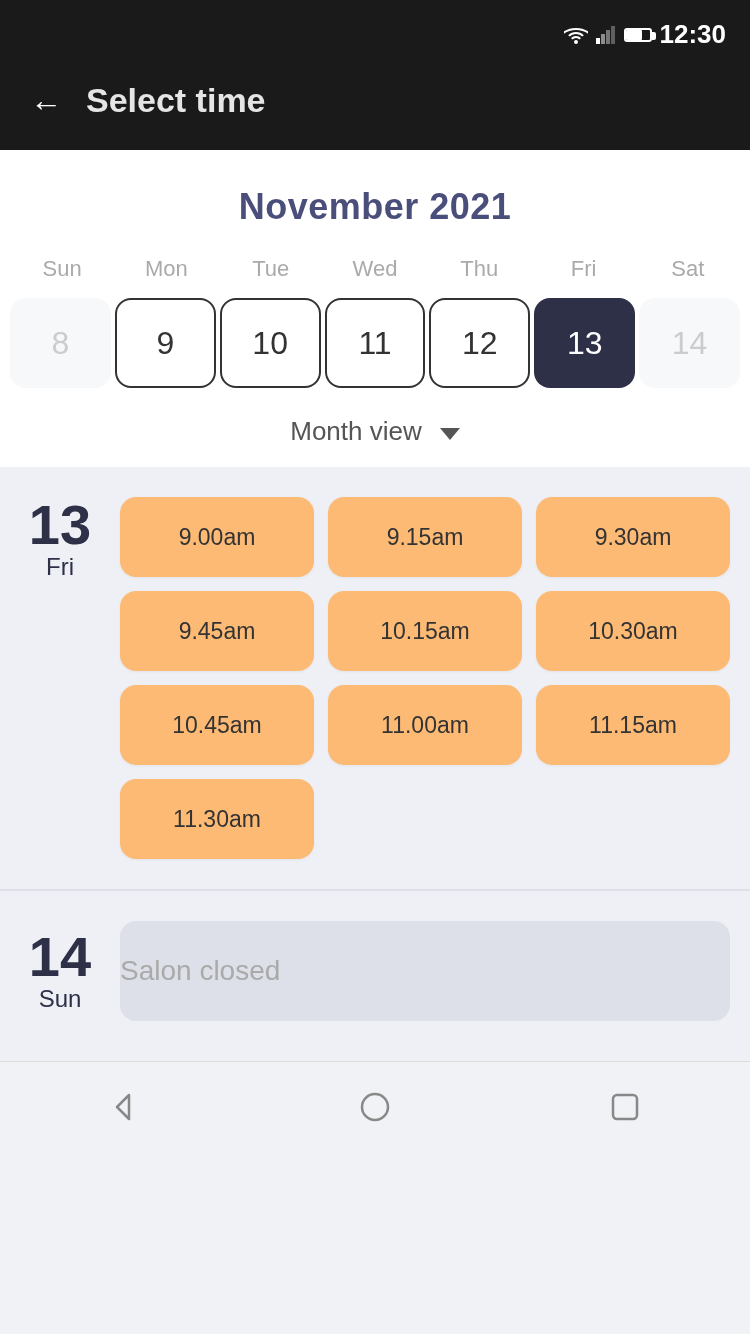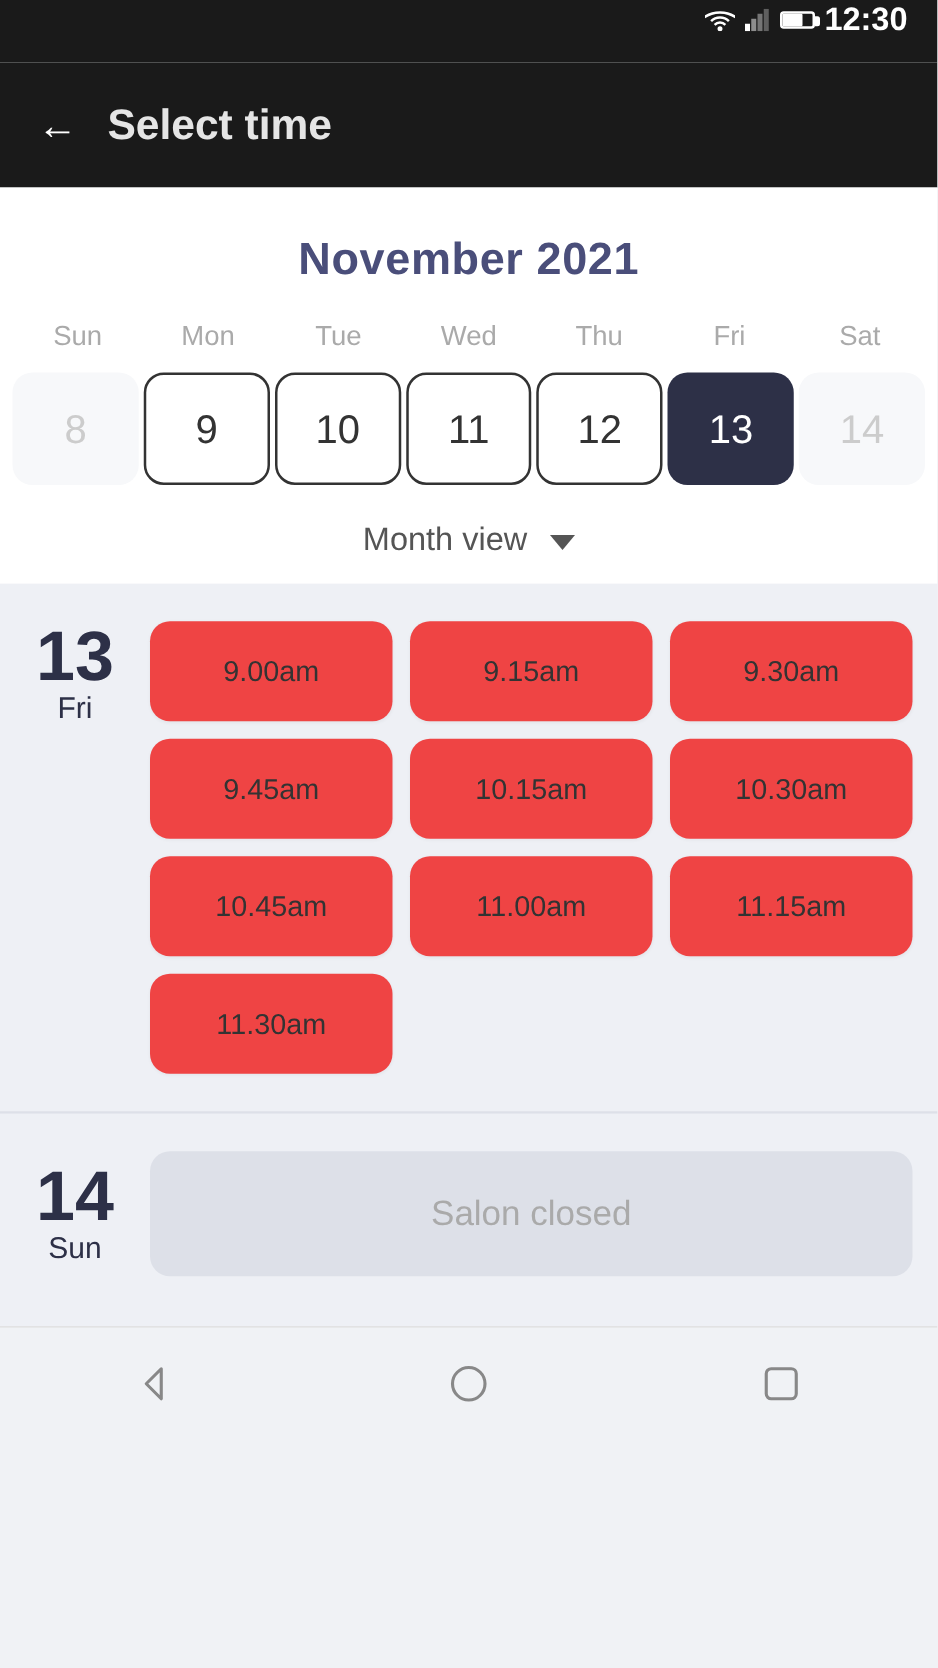--- a/index.html
+++ b/index.html
@@ -10,21 +10,21 @@
       font-family: 'Helvetica Neue', Arial, sans-serif;
       background: #f0f2f5;
       overflow-x: hidden;
     }
 
     
     .status-bar {
       background: #1a1a1a;
       height: 50px;
       display: flex;
-      align-items: flex-start;
+      align-items: flex-end;
       justify-content: flex-end;
       padding-right: 24px;
       gap: 10px;
       padding-left: 40px;
     }
     .status-icons {
       display: flex;
       align-items: center;
       gap: 8px;
     }
@@ -189,21 +189,21 @@
       font-weight: 400;
     }
 
     .time-grid {
       flex: 1;
       display: grid;
       grid-template-columns: repeat(3, 1fr);
       gap: 14px;
     }
     .time-slot {
-      background: #ef4444;
+      background: #fdba74;
       border-radius: 16px;
       display: flex;
       align-items: center;
       justify-content: center;
       height: 80px;
       font-size: 23px;
       color: #333;
       cursor: pointer;
       box-shadow: 0 1px 3px rgba(0,0,0,0.05);
     }
@@ -225,21 +225,21 @@
       gap: 20px;
       align-items: center;
     }
     .closed-box {
       flex: 1;
       background: #dde0e8;
       border-radius: 16px;
       height: 100px;
       display: flex;
       align-items: center;
-      justify-content: center;
+      justify-content: flex-start;
       font-size: 28px;
       color: #aaa;
     }
 
     
     .nav-bar {
       background: #f0f2f5;
       height: 90px;
       display: flex;
       align-items: center;

